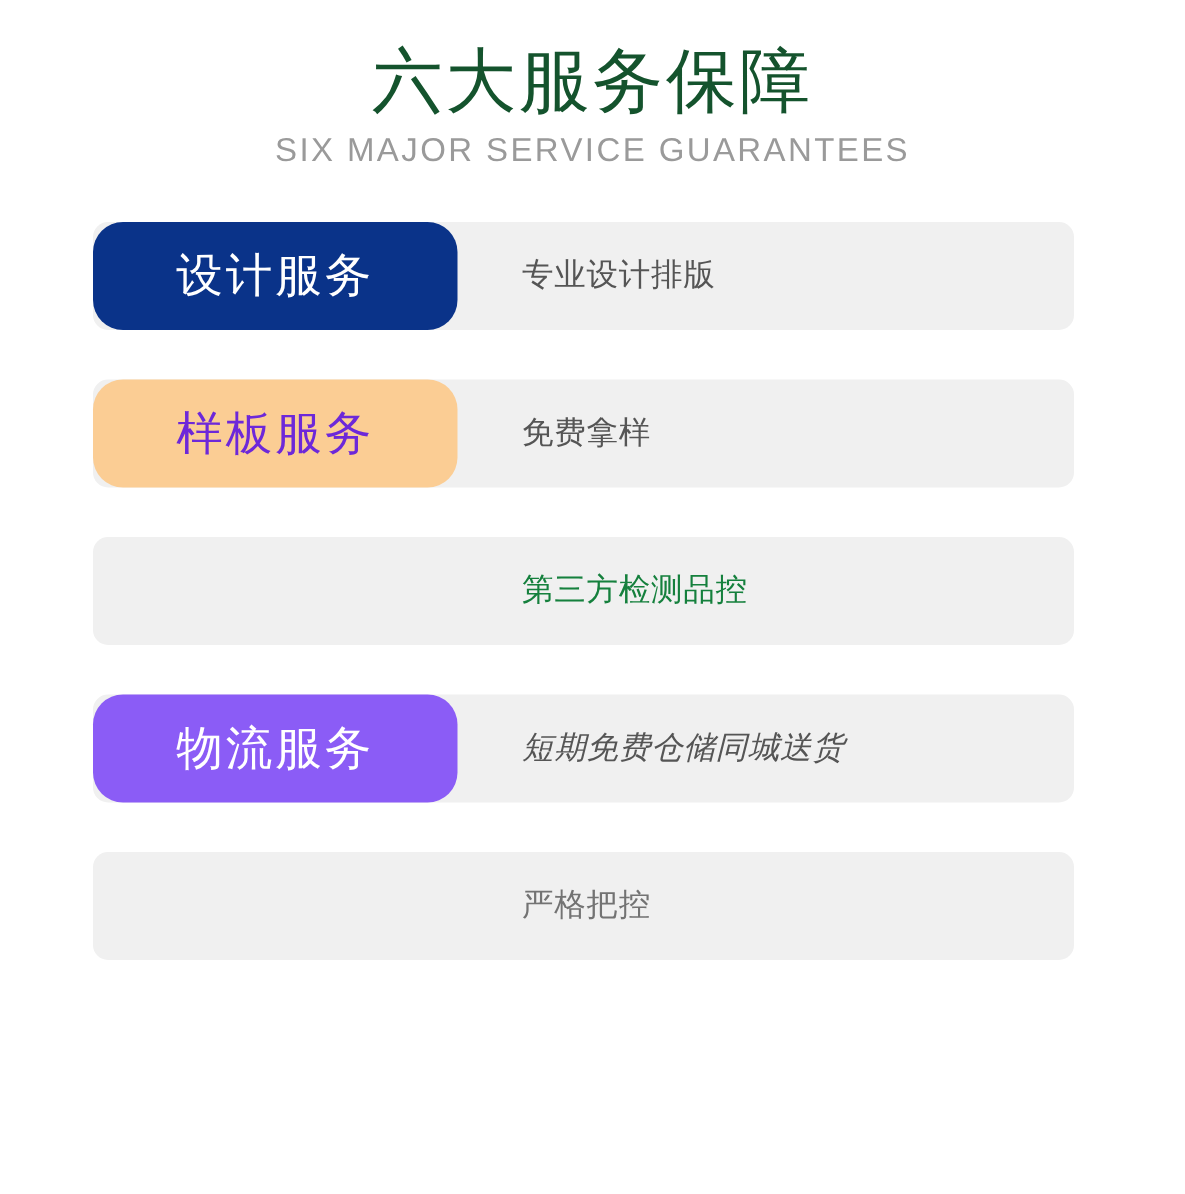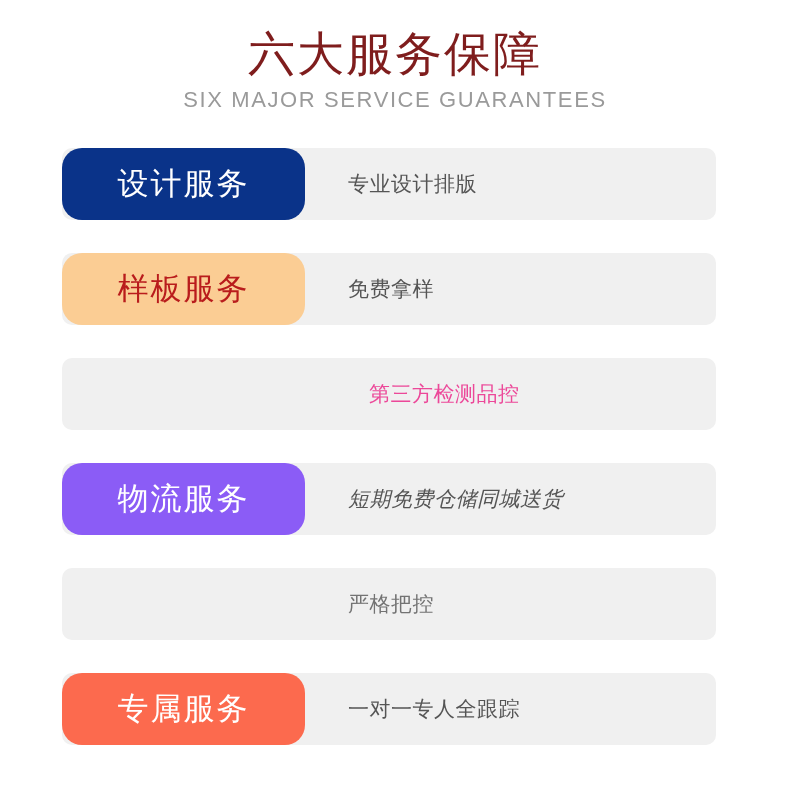--- a/index.html
+++ b/index.html
@@ -110,62 +110,55 @@
     white-space: nowrap;
     text-align: right;
   }
 </style>
 </head>
 <body>
 
 <div class="page" style="background: rgb(255, 255, 255);">
 
   <div class="header">
-    <h1 class="main-title" style="color: #7f1d1d;">六大服务保障</h1>
+    <h1 class="main-title" style="color: #14532d;">六大服务保障</h1>
     <p class="sub-title" style="color: rgb(154, 154, 154);">SIX MAJOR SERVICE GUARANTEES</p>
   </div>
 
   <div class="rows">
 
     <div class="row">
       <div class="row-bar" style="background: rgb(240, 240, 240);"></div>
       <div class="row-pill" style="background: rgb(10, 51, 137);">
         <span class="pill-label" style="color: rgb(255, 255, 255);">设计服务</span>
       </div>
       <div class="row-desc" style="color: rgb(85, 85, 85);">专业设计排版</div>
     </div>
 
     <div class="row">
       <div class="row-bar" style="background: rgb(240, 240, 240);"></div>
       <div class="row-pill" style="background: rgb(251, 205, 148);">
-        <span class="pill-label" style="color: #b91c1c;">样板服务</span>
+        <span class="pill-label" style="color: #6d28d9;">样板服务</span>
       </div>
       <div class="row-desc" style="color: rgb(85, 85, 85);">免费拿样</div>
     </div>
 
     <div class="row">
       <div class="row-bar" style="background: rgb(240, 240, 240);"></div>
-      <div class="row-desc" style="color: #ec4899; margin-left: 21px;">第三方检测品控</div>
+      <div class="row-desc" style="color: #15803d;">第三方检测品控</div>
     </div>
 
     <div class="row">
       <div class="row-bar" style="background: rgb(240, 240, 240);"></div>
       <div class="row-pill" style="background: #8b5cf6;">
         <span class="pill-label" style="color: rgb(255, 255, 255);">物流服务</span>
       </div>
       <div class="row-desc" style="color: rgb(85, 85, 85); font-style: italic;">短期免费仓储同城送货</div>
     </div>
 
     <div class="row">
       <div class="row-bar" style="background: rgb(240, 240, 240);"></div>
       <div class="row-desc" style="color: #737373;">严格把控</div>
     </div>
 
-    <div class="row">
-      <div class="row-bar" style="background: rgb(240, 240, 240);"></div>
-      <div class="row-pill" style="background: rgb(252, 106, 78);">
-        <span class="pill-label" style="color: rgb(255, 255, 255);">专属服务</span>
-      </div>
-      <div class="row-desc" style="color: rgb(85, 85, 85);">一对一专人全跟踪</div>
-    </div>
 
   </div>
 </div>
 
 </body></html>

